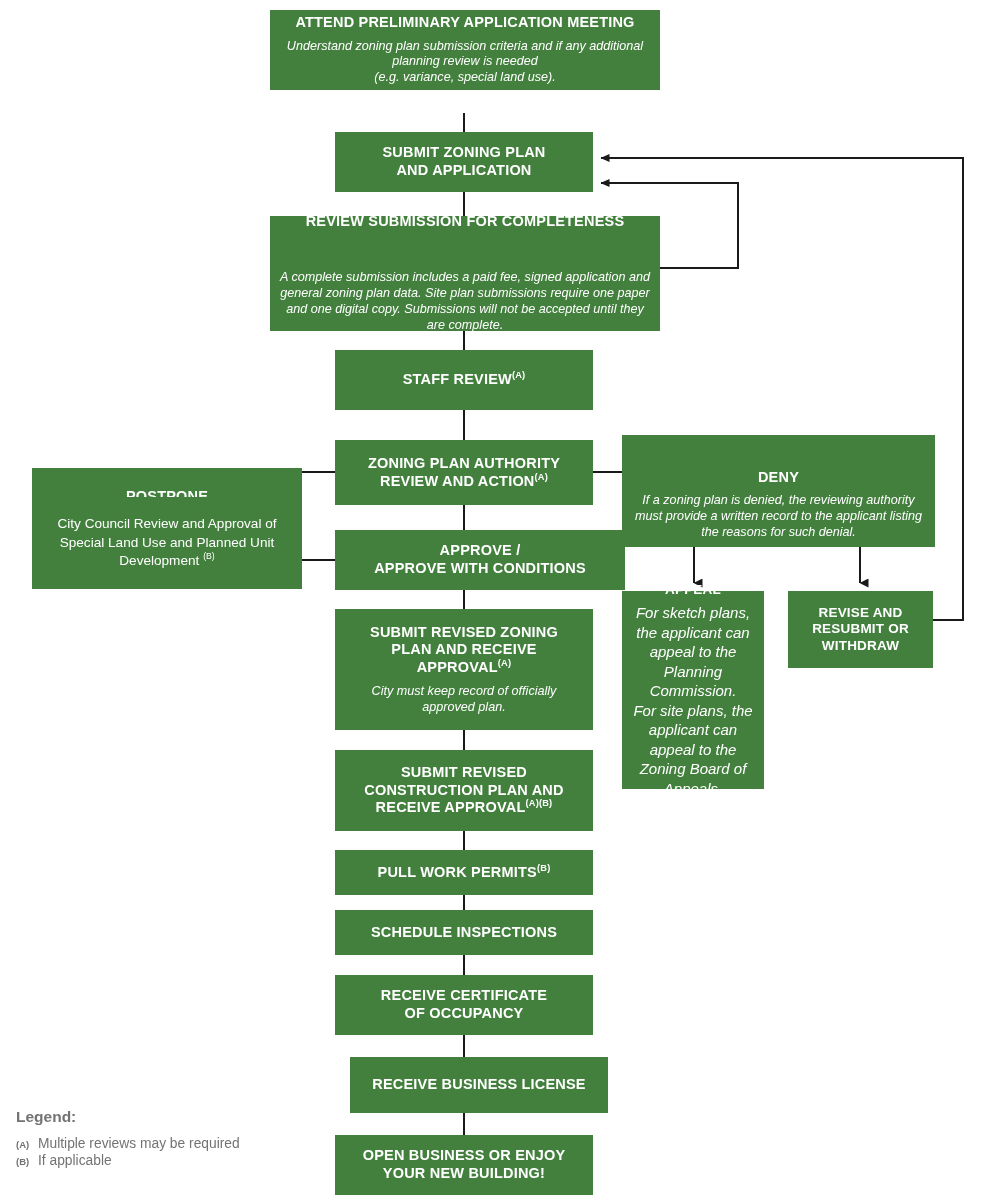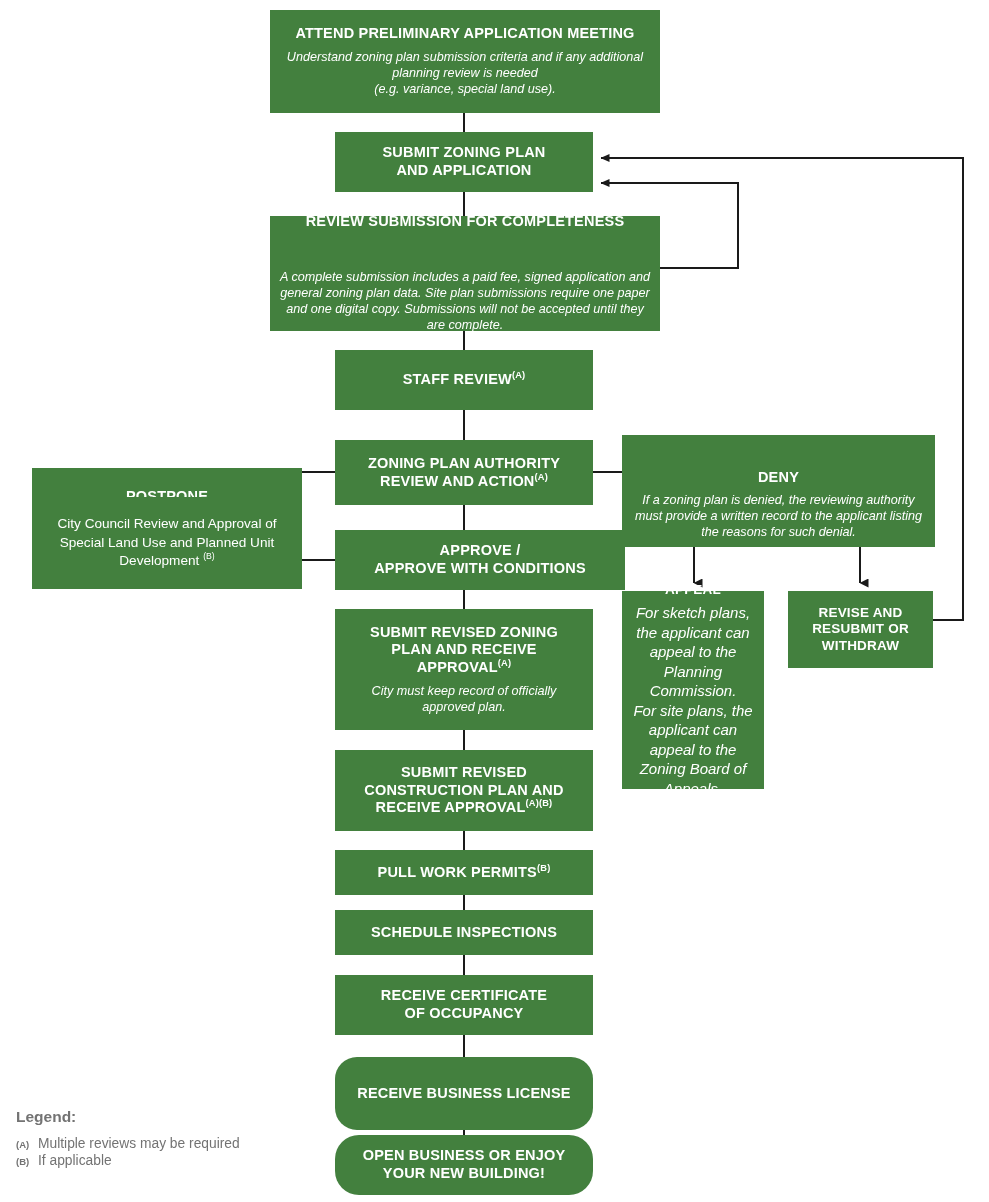--- a/index.html
+++ b/index.html
@@ -150,21 +150,21 @@
       <line x1="694" y1="547" x2="694" y2="583" marker-end="url(#arrowdown)"></line>
 
       <line x1="860" y1="547" x2="860" y2="583" marker-end="url(#arrowdown)"></line>
 
       <path d="M 659 268 L 738 268 L 738 183 L 601 183" marker-end="url(#arrowhead)"></path>
 
       <path d="M 933 620 L 963 620 L 963 158 L 601 158" marker-end="url(#arrowhead)"></path>
     </g>
   </svg>
 
-  <div class="box" style="left:270px; top:10px; width:390px; height:103px;">
+  <div class="box" style="left:270px; top:10px; width:390px; height:80px;">
     <div class="title">ATTEND PRELIMINARY APPLICATION MEETING</div>
     <div class="desc">Understand zoning plan submission criteria and if any additional planning review is needed<br>(e.g. variance, special land use).</div>
   </div>
 
   <div class="box" style="left:335px; top:132px; width:258px; height:60px;">
     <div class="title">SUBMIT ZONING PLAN<br>AND APPLICATION</div>
   </div>
 
   <div class="box" style="left:270px; top:216px; width:390px; height:115px;gap:32px;">
     <div class="title">REVIEW SUBMISSION FOR COMPLETENESS</div>
@@ -231,25 +231,25 @@
   </div>
 
   <div class="box" style="left:335px; top:910px; width:258px; height:45px;">
     <div class="title">SCHEDULE INSPECTIONS</div>
   </div>
 
   <div class="box" style="left:335px; top:975px; width:258px; height:60px;">
     <div class="title">RECEIVE CERTIFICATE<br>OF OCCUPANCY</div>
   </div>
 
-  <div class="box" style="left:335px; top:1057px; width:258px; height:73px;border-radius:22px;">
+  <div class="box" style="left:350px; top:1057px; width:258px; height:56px;">
     <div class="title">RECEIVE BUSINESS LICENSE</div>
   </div>
 
-  <div class="box" style="left:335px; top:1135px; width:258px; height:60px;border-radius:24px;">
+  <div class="box" style="left:335px; top:1135px; width:258px; height:60px;">
     <div class="title">OPEN BUSINESS OR ENJOY<br>YOUR NEW BUILDING!</div>
   </div>
 
   <div id="legend">
     <div class="legend-title">Legend:</div>
     <div class="legend-row">
       <span class="legend-mark">(A)</span>
       <span>Multiple reviews may be required</span>
     </div>
     <div class="legend-row">

